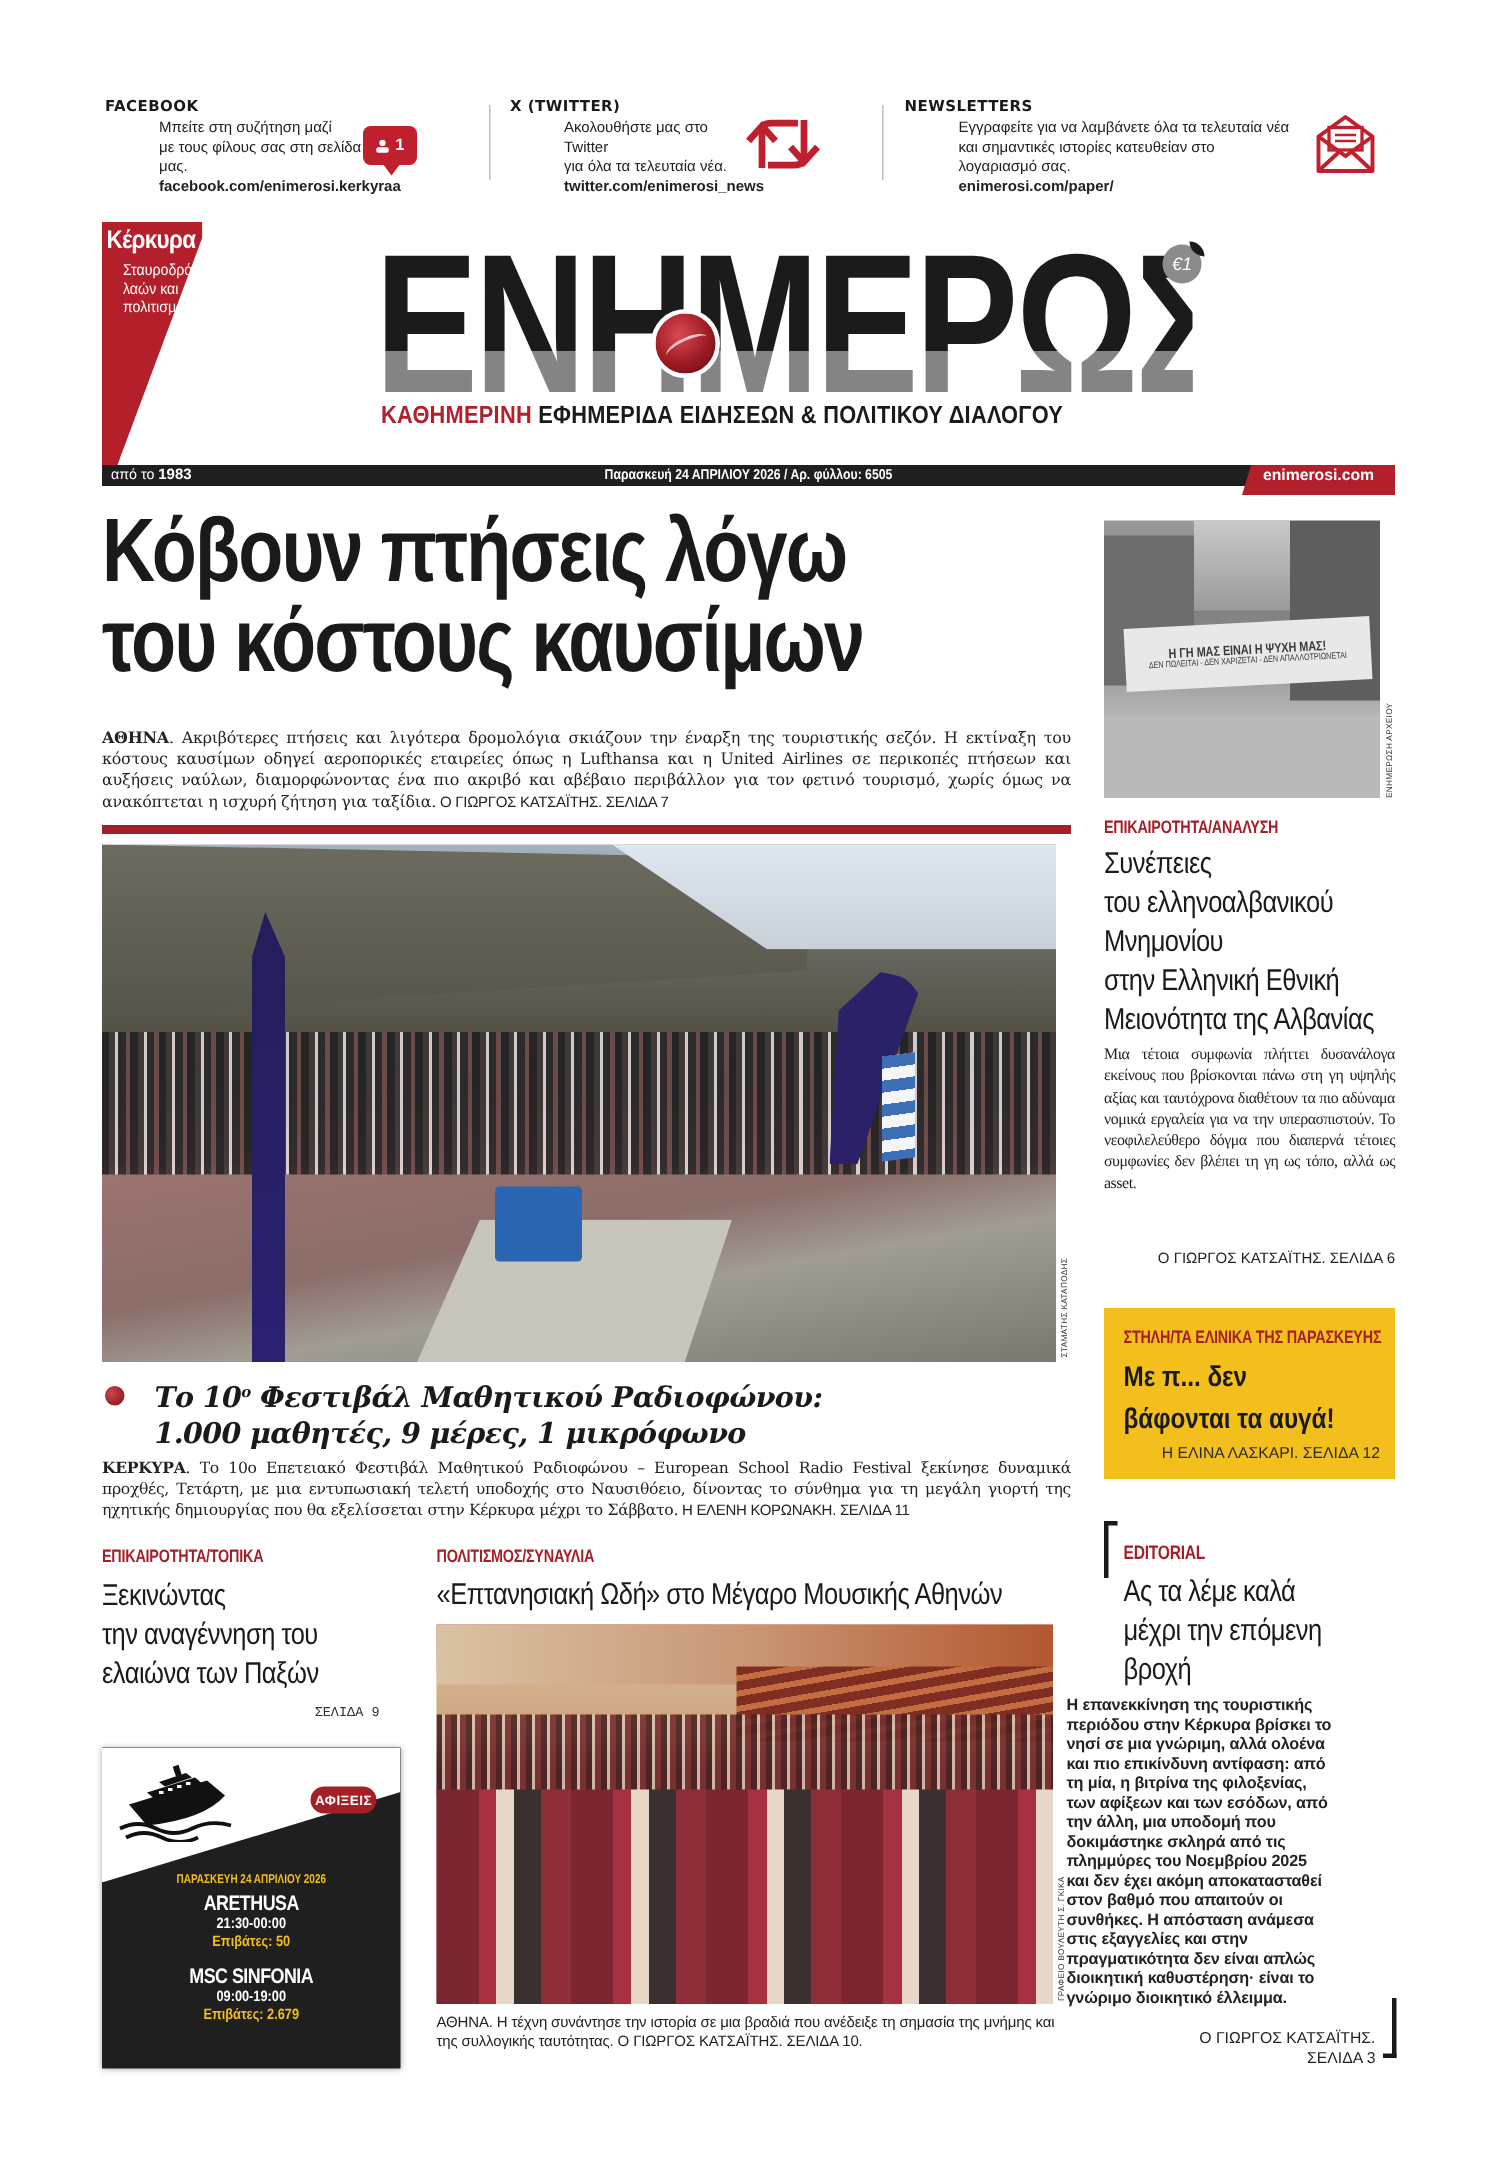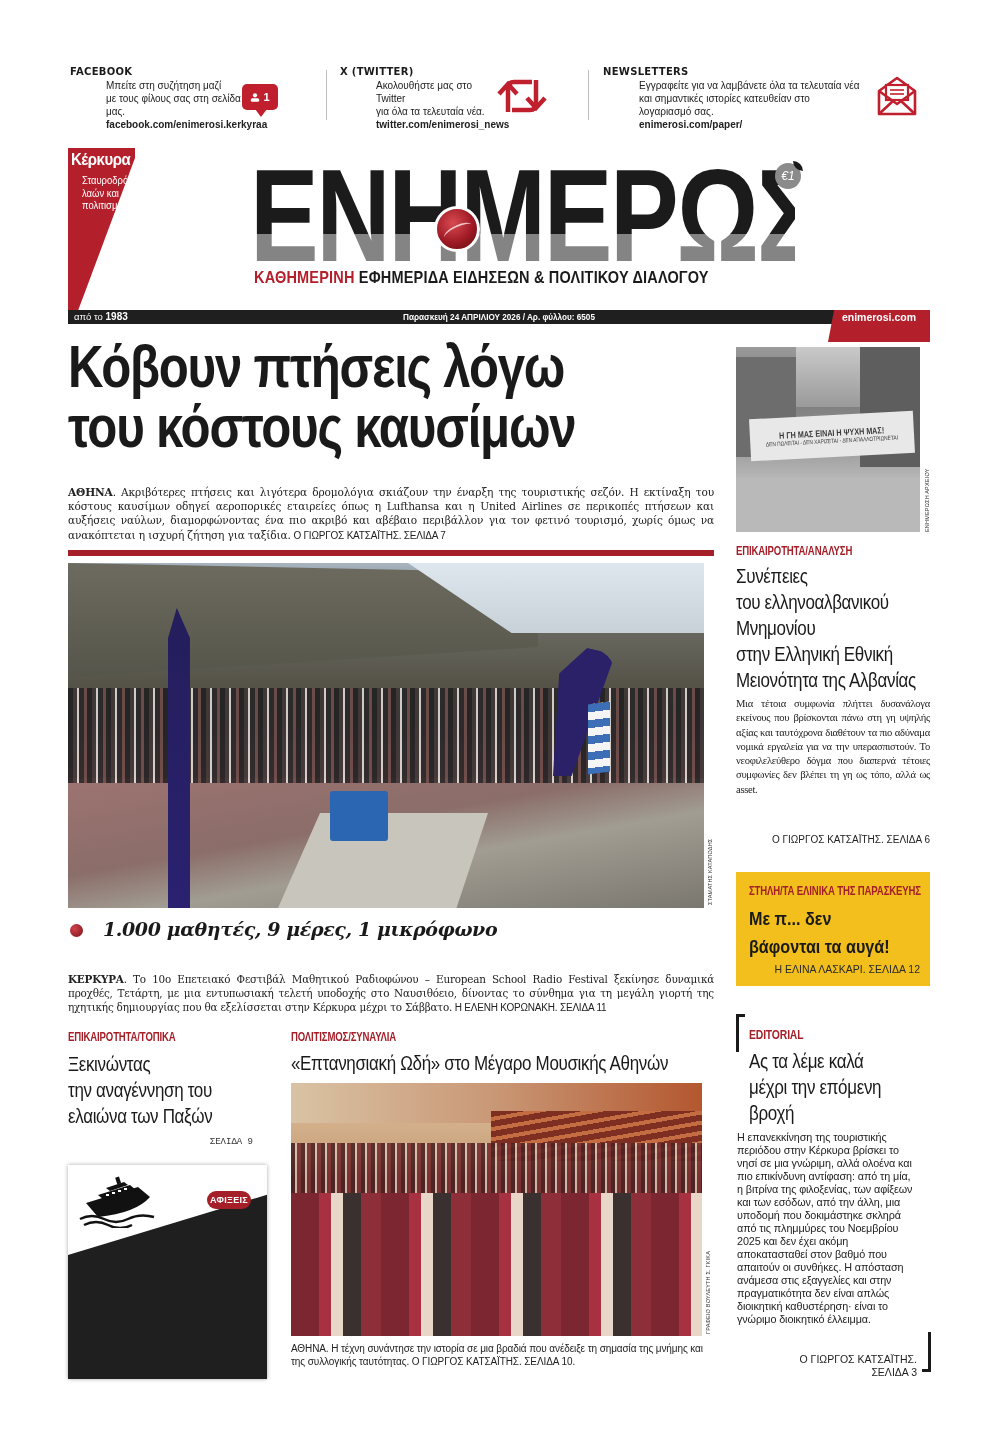--- a/index.html
+++ b/index.html
@@ -30,21 +30,21 @@
   .euro { left: 775px; top: 163px; width: 26px; height: 26px; border-radius: 50%; background: #8b8b8b; color: #fff; font-size: 12px; font-style: italic; display: flex; align-items: center; justify-content: center; }
   .euro::before { content: ""; position: absolute; right: -2px; top: -2px; width: 10px; height: 10px; background: #1a1a1a; border-radius: 0 10px 0 10px; }
 
   .tagline { left: 254px; top: 268px; font-family: "Liberation Sans", sans-serif; font-weight: bold; font-size: 16.5px; letter-spacing: .2px; color: #1a1a1a; transform: scaleX(.88); transform-origin: left; white-space: nowrap; }
   .tagline .red { color: #b3202c; }
 
   .datebar { left: 68px; top: 310px; width: 862px; height: 14px; background: #1f1f1f; color: #fff; font-size: 9.5px; }
   .datebar .since { position: absolute; left: 6px; top: 1px; }
   .datebar .since b { font-size: 10px; }
   .datebar .date { position: absolute; left: 0; right: 0; top: 1px; text-align: center; font-weight: bold; transform: scaleX(.86); }
-  .datebar .site { position: absolute; right: 0; top: 0; height: 32px; width: 102px; background: #b3202c; font-weight: bold; font-size: 10.5px; text-align: center; line-height: 14px; clip-path: polygon(6% 0, 100% 0, 100% 100%, 0 100%); }
+  .datebar .site { position: absolute; right: 0; top: 0; height: 20px; width: 102px; background: #b3202c; font-weight: bold; font-size: 10.5px; text-align: center; line-height: 14px; clip-path: polygon(6% 0, 100% 0, 100% 100%, 0 100%); }
 
   
   .lead-title { left: 68px; top: 337px; width: 650px; font-family: "Liberation Sans", sans-serif; font-weight: bold; font-size: 60px; line-height: 60px; letter-spacing: -1.5px; color: #1a1a1a; transform: scaleX(.82); transform-origin: left; white-space: nowrap; }
   .lead-body { left: 68px; top: 485px; width: 646px; font-family: "DejaVu Serif", serif; font-size: 10.6px; line-height: 14.2px; text-align: justify; color: #222; letter-spacing: -.15px; }
   .lead-body b { font-family: "DejaVu Serif", serif; }
   .byline { font-family: "Liberation Sans", sans-serif; font-size: 10px; letter-spacing: -.2px; }
   .red-rule { left: 68px; top: 550px; width: 646px; height: 6px; background: #a51f29; }
 
   
   .photo-main { left: 68px; top: 563px; width: 636px; height: 345px; overflow: hidden; background: linear-gradient(180deg, #a7b4bf 0%, #6b6a62 18%, #545247 36%, #5a4f4d 48%, #845d5c 62%, #8a6b68 72%, #7e7a73 84%, #5b5850 100%); }
@@ -84,21 +84,21 @@
 
   .yellow-box { left: 736px; top: 872px; width: 194px; height: 114px; background: #f2bf1c; }
   .yellow-kicker { left: 749px; top: 884px; }
   .yellow-title { left: 749px; top: 905px; font-family: "Liberation Sans", sans-serif; font-weight: bold; font-size: 19px; line-height: 28px; color: #1a1a1a; transform: scaleX(.85); transform-origin: left; white-space: nowrap; }
   .yellow-byline { left: 736px; top: 963px; width: 184px; text-align: right; font-size: 10.5px; color: #2a2a2a; }
 
   .ed-corner-tl { left: 736px; top: 1014px; width: 9px; height: 38px; border-left: 3px solid #1a1a1a; border-top: 3px solid #1a1a1a; }
   .ed-corner-br { left: 922px; top: 1332px; width: 9px; height: 40px; border-right: 3px solid #1a1a1a; border-bottom: 3px solid #1a1a1a; }
   .ed-kicker { left: 749px; top: 1027px; font-size: 13px; }
   .ed-title { left: 749px; top: 1048px; line-height: 26px; }
-  .ed-body { left: 737px; top: 1131px; width: 178px; font-family: "Liberation Sans", sans-serif; font-size: 10.8px; line-height: 13px; color: #222; letter-spacing: -.1px; }
+  .ed-body { left: 711px; top: 1131px; width: 178px; font-family: "Liberation Sans", sans-serif; font-size: 10.8px; line-height: 13px; color: #222; letter-spacing: -.1px; font-weight: bold; }
   .ed-byline { left: 749px; top: 1342px; width: 168px; text-align: right; font-size: 10.5px; line-height: 13px; color: #222; margin-top: 11px; }
 
   
   .paxoi-kicker { left: 68px; top: 1030px; }
   .paxoi-title { left: 68px; top: 1051px; line-height: 26px; }
   .paxoi-page { left: 53px; top: 1137px; width: 200px; text-align: right; font-family: Liberation Mono, monospace; font-size: 9px; color: #333; }
 
   .arrivals { left: 68px; top: 1165px; width: 199px; height: 214px; background: #1f1f1f; overflow: hidden; box-shadow: 0 0 4px rgba(0,0,0,.35); }
   .arrivals .white { position: absolute; left: 0; top: 0; width: 199px; height: 90px; background: #ffffff; clip-path: polygon(0 0, 100% 0, 100% 33%, 0 100%); }
   .arrivals .ship { position: absolute; left: 10px; top: 8px; width: 80px; height: 55px; }
@@ -212,20 +212,21 @@
   <div class="stairs"></div>
   <div class="bin"></div>
   <div class="banner1"></div>
   <div class="banner2"></div>
   <div class="flag"></div>
 </div>
 <div class="abs credit" style="left:707px; top:905px;">ΣΤΑΜΑΤΗΣ ΚΑΤΑΠΟΔΗΣ</div>
 
 <div class="abs festival-bullet"></div>
 <div class="abs festival-title">
+  <div><span>Το 10</span><sup>ο</sup><span> Φεστιβάλ Μαθητικού Ραδιοφώνου:</span></div>
   <div>1.000 μαθητές, 9 μέρες, 1 μικρόφωνο</div>
 </div>
 <div class="abs festival-body"><b>ΚΕΡΚΥΡΑ</b><span>. Το 10ο Επετειακό Φεστιβάλ Μαθητικού Ραδιοφώνου – European School Radio Festival ξεκίνησε δυναμικά προχθές, Τετάρτη, με μια εντυπωσιακή τελετή υποδοχής στο Ναυσιθόειο, δίνοντας το σύνθημα για τη μεγάλη γιορτή της ηχητικής δημιουργίας που θα εξελίσσεται στην Κέρκυρα μέχρι το Σάββατο.</span><span class="byline"> Η ΕΛΕΝΗ ΚΟΡΩΝΑΚΗ. ΣΕΛΙΔΑ 11</span></div>
 
 <div class="abs photo-side">
   <div class="sky"></div>
   <div class="bldgL"></div>
   <div class="bldgR"></div>
   <div class="street"></div>
   <div class="banner">
@@ -286,20 +287,30 @@
     <g fill="#fff">
         <rect x="28" y="21" width="3" height="2"></rect>
         <rect x="34" y="19" width="3" height="2"></rect>
         <rect x="40" y="17" width="3" height="2"></rect>
         <rect x="46" y="15" width="3" height="2"></rect>
       </g>
     <path d="M2 46 Q14 40 26 46 T50 46 T76 44" fill="none" stroke="#111" stroke-width="2.5"></path>
     <path d="M6 52 Q18 46 30 52 T54 52" fill="none" stroke="#111" stroke-width="2.5"></path>
   </svg>
   <div class="badge">ΑΦΙΞΕΙΣ</div>
+  <div class="content">
+    <div class="date">ΠΑΡΑΣΚΕΥΗ 24 ΑΠΡΙΛΙΟΥ 2026</div>
+    <div class="ship-name">ARETHUSA</div>
+    <div class="time">21:30-00:00</div>
+    <div class="pax">Επιβάτες: 50</div>
+    <div class="gap"></div>
+    <div class="ship-name">MSC SINFONIA</div>
+    <div class="time">09:00-19:00</div>
+    <div class="pax">Επιβάτες: 2.679</div>
+  </div>
 </div>
 
 <div class="abs kicker concert-kicker">ΠΟΛΙΤΙΣΜΟΣ/ΣΥΝΑΥΛΙΑ</div>
 <div class="abs head-cond concert-title">«Επτανησιακή Ωδή» στο Μέγαρο Μουσικής Αθηνών</div>
 <div class="abs photo-concert">
   <div class="ceiling"></div>
   <div class="balcony"></div>
   <div class="rear"></div>
   <div class="seats"></div>
 </div>

